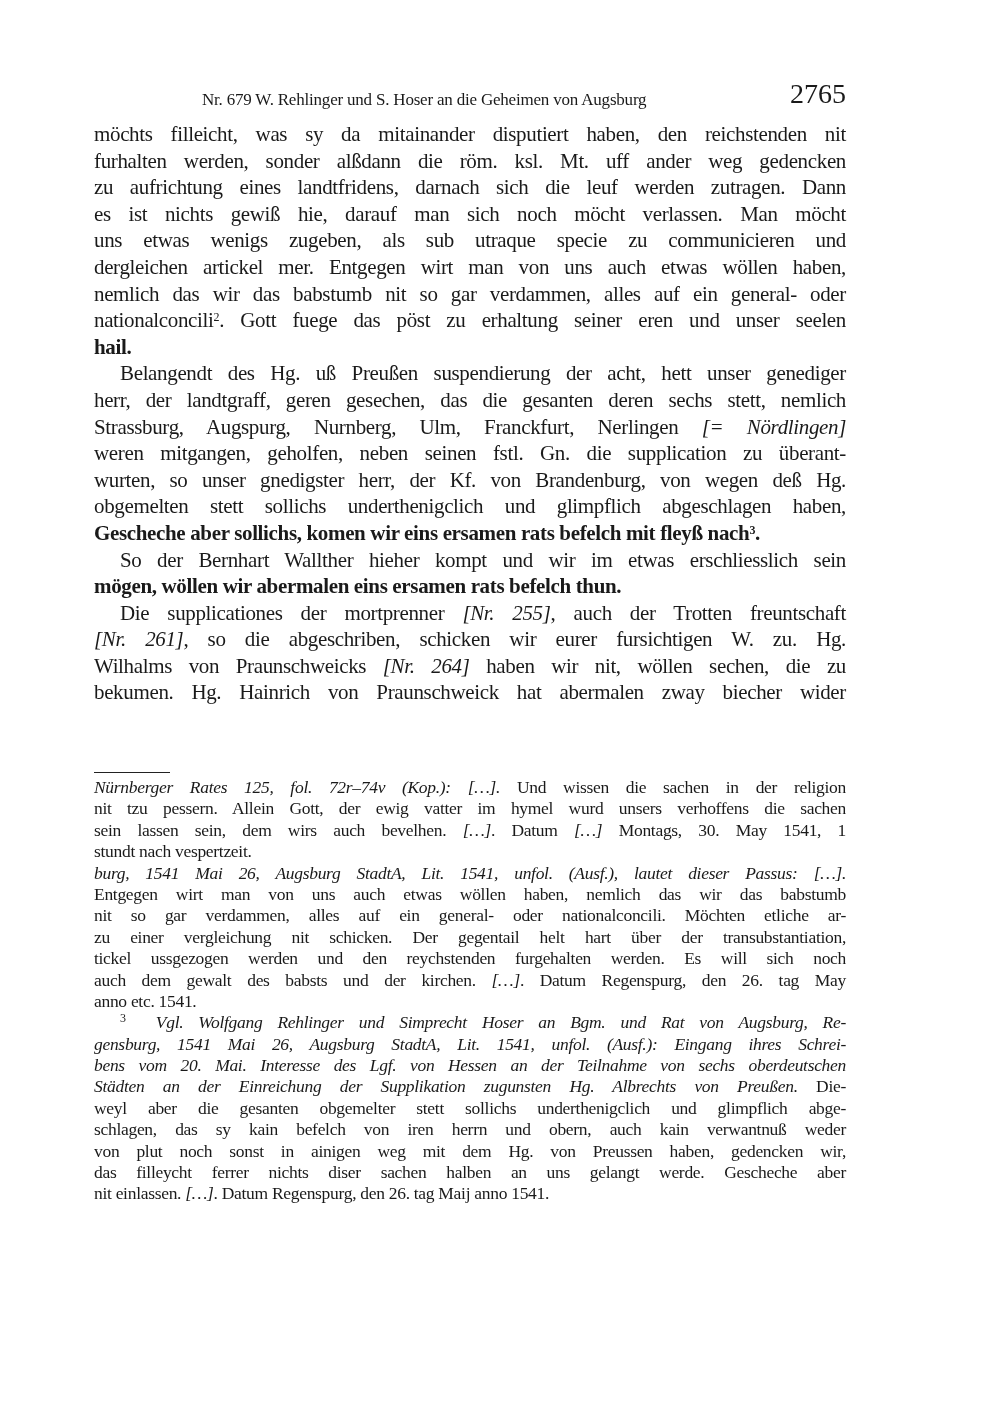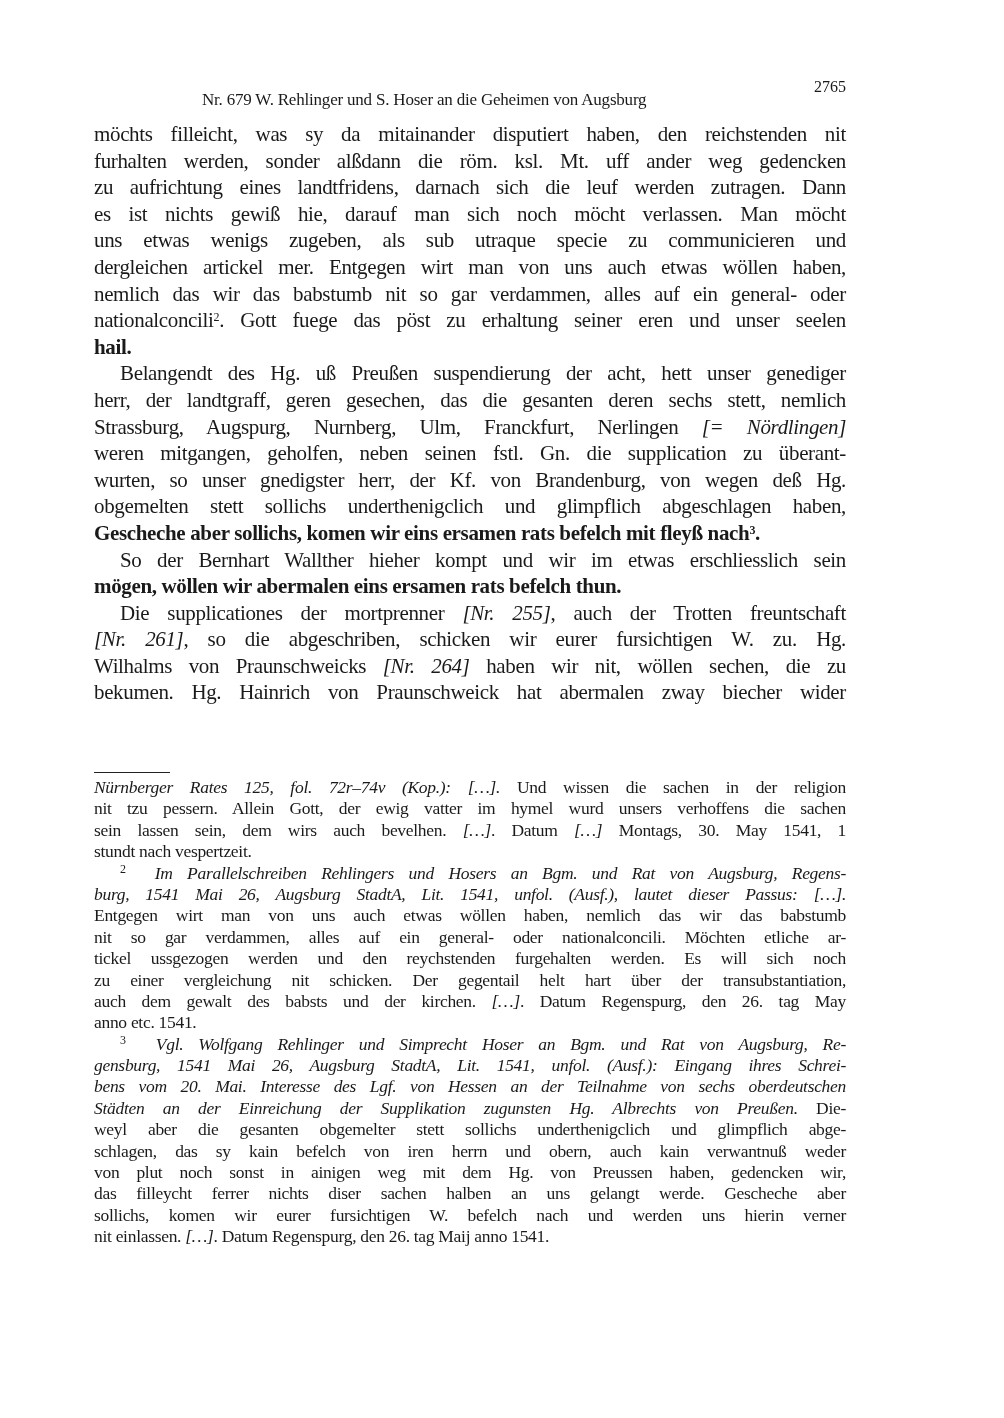--- a/index.html
+++ b/index.html
@@ -1,20 +1,20 @@
 <!DOCTYPE html>
 <html><head>
 <meta charset="utf-8">
 <style>
   html, body { margin: 0; padding: 0; background: #ffffff; }
   body { width: 1004px; height: 1418px; position: relative; overflow: hidden;
          font-family: "Liberation Serif", "DejaVu Serif", serif; color: #1a1a1a; }
   .header { position: absolute; top: 78px; left: 94px; width: 752px; height: 30px; }
   .running-head { position: absolute; left: 108px; top: 12px; font-size: 17px; letter-spacing: -0.2px; }
-  .page-num { position: absolute; right: 0; top: 0; font-size: 16px; }
+  .page-num { position: absolute; right: 0; top: 0; font-size: 28px; }
   .main { position: absolute; top: 121px; left: 94px; width: 752px; }
   .line { display: block; height: 26.6px; line-height: 26.6px; font-size: 21px;
           white-space: nowrap; text-align: justify; text-align-last: justify; letter-spacing: -0.35px; }
   .line.last { text-align-last: left; font-weight: bold; }
   .line.indent { padding-left: 26px; }
   .sep { position: absolute; top: 772px; left: 94px; width: 76px; height: 1px; background: #222; }
   .notes { position: absolute; top: 777px; left: 94px; width: 752px; }
   .nline { display: block; height: 21.4px; line-height: 21.4px; font-size: 17.5px;
            white-space: nowrap; text-align: justify; text-align-last: justify; letter-spacing: -0.3px; }
   .nline.last { text-align-last: left; }
@@ -57,32 +57,30 @@
 
 <div class="sep"></div>
 
 <div class="notes">
 
   <span class="nline"><i>Nürnberger Rates 125, fol. 72r–74v (Kop.): […].</i><span> Und wissen die sachen in der religion</span></span>
   <span class="nline">nit tzu pessern. Allein Gott, der ewig vatter im hymel wurd unsers verhoffens die sachen</span>
   <span class="nline"><span>sein lassen sein, dem wirs auch bevelhen. </span><i>[…]</i><span>. Datum </span><i>[…]</i><span> Montags, 30. May 1541, 1</span></span>
   <span class="nline last">stundt nach vespertzeit.</span>
 
-  <span class="nline indent"><sup>2</sup>&nbsp;&nbsp;<i>Im Parallelschreiben Rehlingers und Hosers an Bgm. und Rat von Augsburg, Regens-</i></span>
   <span class="nline"><i>burg, 1541 Mai 26, Augsburg StadtA, Lit. 1541, unfol. (Ausf.), lautet dieser Passus: […].</i></span>
   <span class="nline">Entgegen wirt man von uns auch etwas wöllen haben, nemlich das wir das babstumb</span>
   <span class="nline">nit so gar verdammen, alles auf ein general- oder nationalconcili. Möchten etliche ar-</span>
+  <span class="nline">zu einer vergleichung nit schicken. Der gegentail helt hart über der transubstantiation,</span>
   <span class="nline">tickel ussgezogen werden und den reychstenden furgehalten werden. Es will sich noch</span>
-  <span class="nline">zu einer vergleichung nit schicken. Der gegentail helt hart über der transubstantiation,</span>
   <span class="nline"><span>auch dem gewalt des babsts und der kirchen. </span><i>[…]</i><span>. Datum Regenspurg, den 26. tag May</span></span>
   <span class="nline last">anno etc. 1541.</span>
 
   <span class="nline indent"><sup>3</sup>&nbsp;&nbsp;<i>Vgl. Wolfgang Rehlinger und Simprecht Hoser an Bgm. und Rat von Augsburg, Re-</i></span>
   <span class="nline"><i>gensburg, 1541 Mai 26, Augsburg StadtA, Lit. 1541, unfol. (Ausf.): Eingang ihres Schrei-</i></span>
   <span class="nline"><i>bens vom 20. Mai. Interesse des Lgf. von Hessen an der Teilnahme von sechs oberdeutschen</i></span>
   <span class="nline"><i>Städten an der Einreichung der Supplikation zugunsten Hg. Albrechts von Preußen.</i><span> Die-</span></span>
   <span class="nline">weyl aber die gesanten obgemelter stett sollichs underthenigclich und glimpflich abge-</span>
   <span class="nline">schlagen, das sy kain befelch von iren herrn und obern, auch kain verwantnuß weder</span>
   <span class="nline">von plut noch sonst in ainigen weg mit dem Hg. von Preussen haben, gedencken wir,</span>
   <span class="nline">das filleycht ferrer nichts diser sachen halben an uns gelangt werde. Gescheche aber</span>
-  <span class="nline">sollichs, komen wir eurer fursichtigen W. befelch nach und werden uns hierin verner</span>
   <span class="nline last"><span>nit einlassen. </span><i>[…]</i><span>. Datum Regenspurg, den 26. tag Maij anno 1541.</span></span>
 </div>
 
 </body></html>

